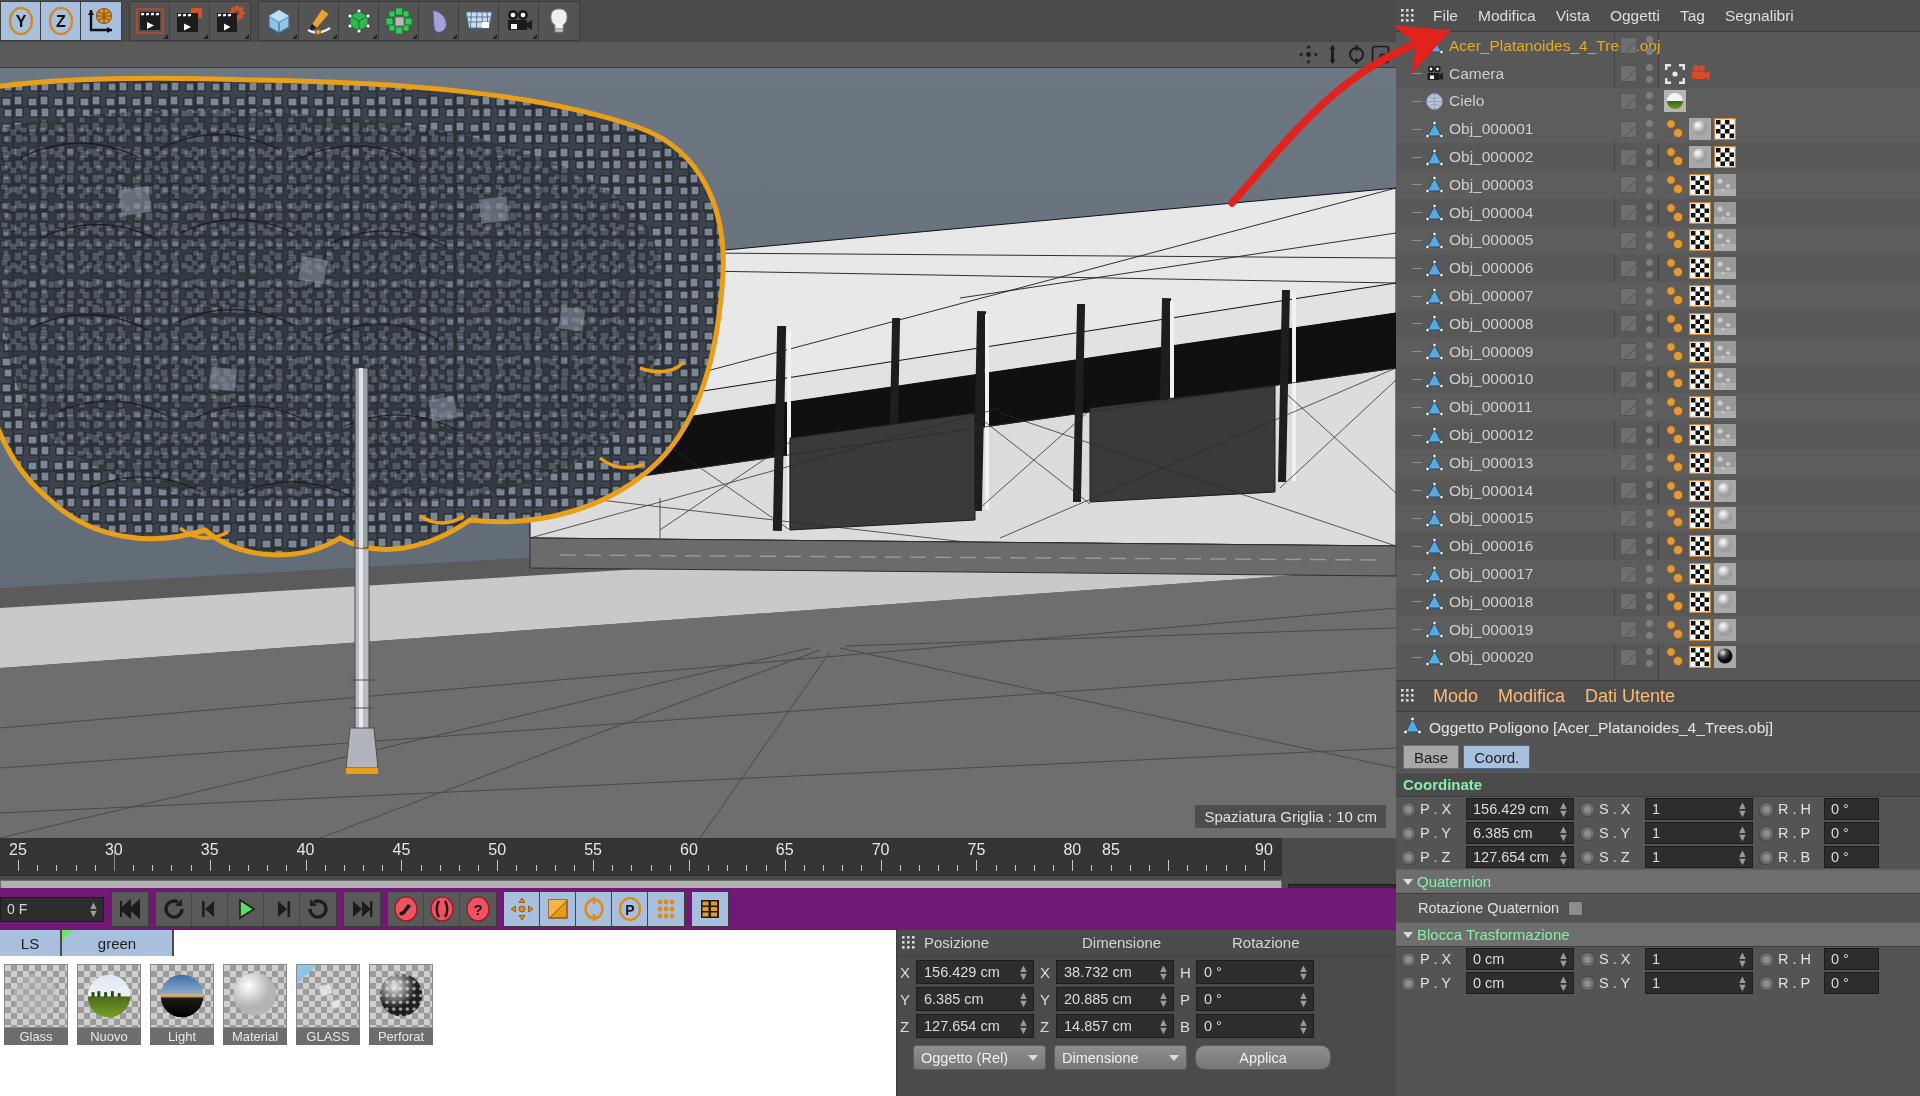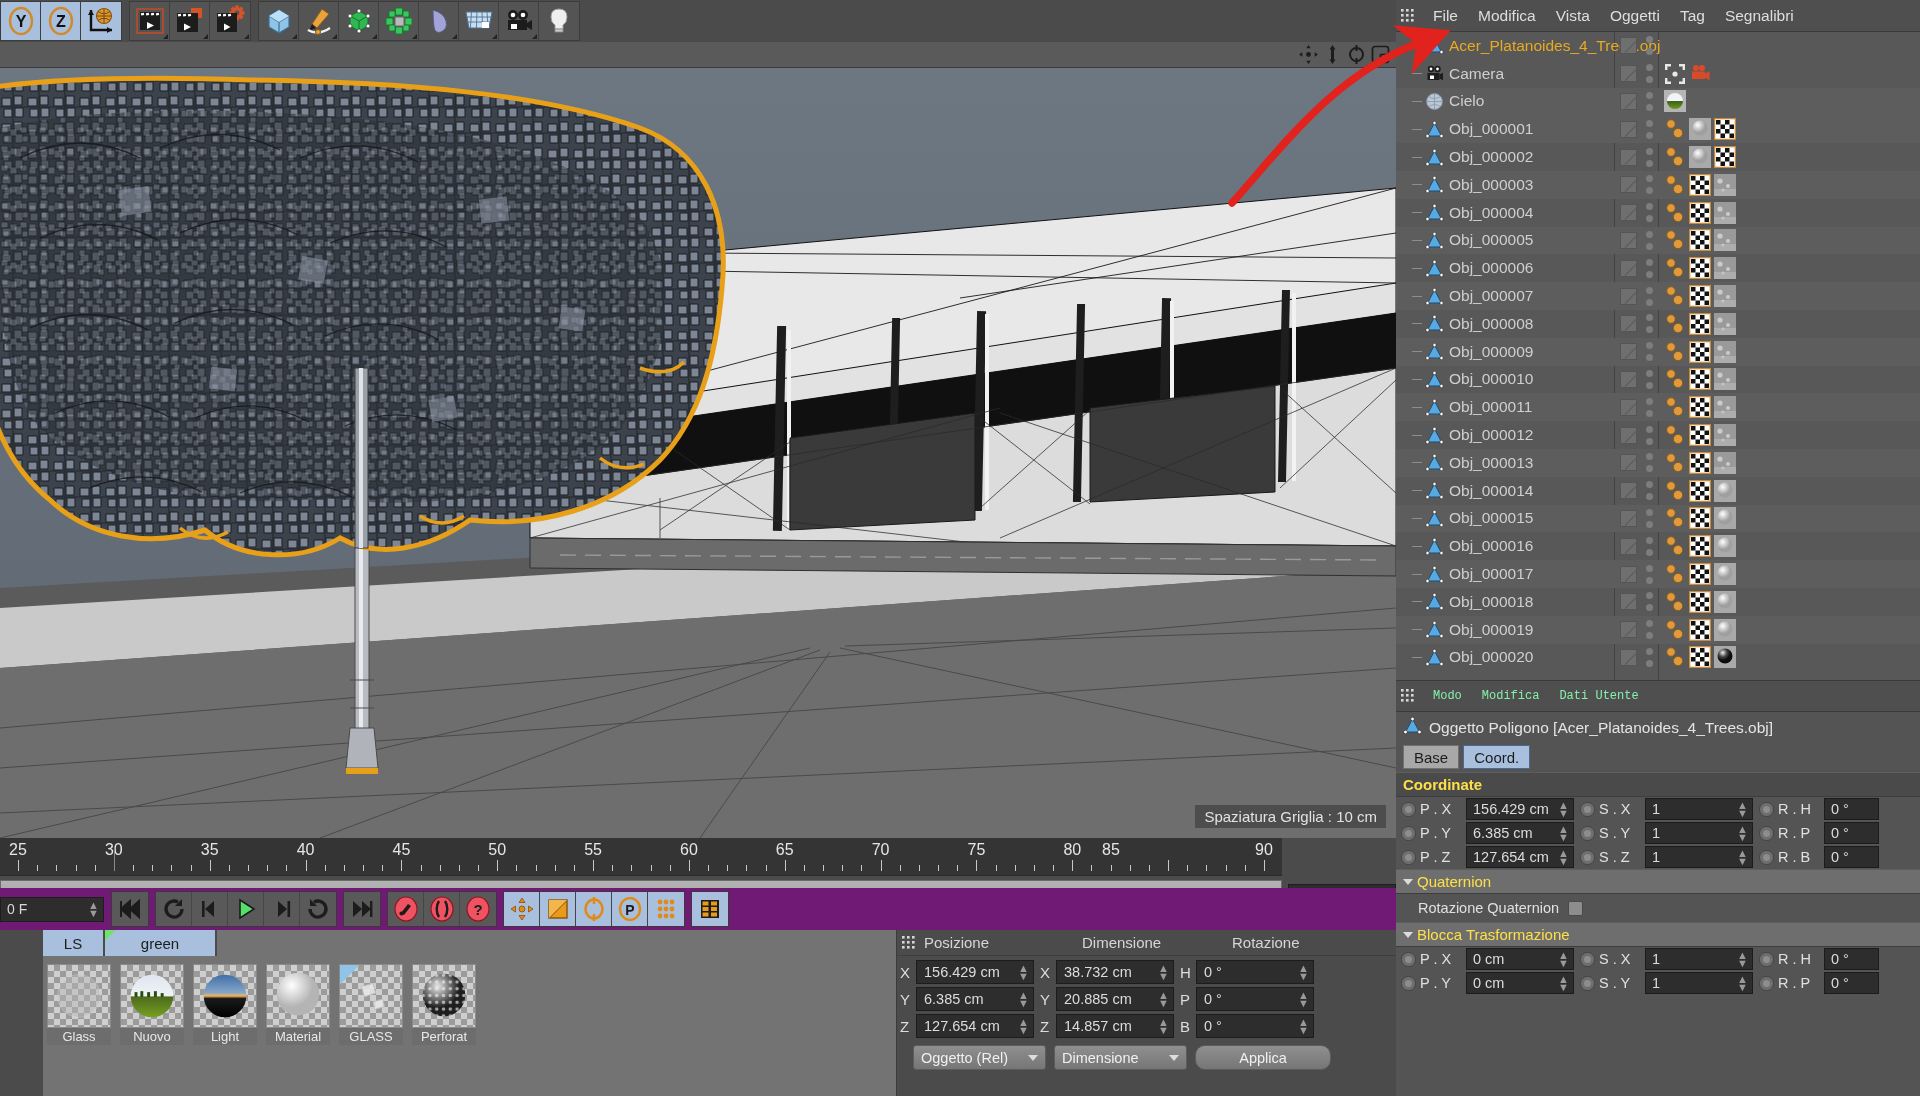--- a/index.html
+++ b/index.html
@@ -71,21 +71,21 @@
     background: #701a75; display: flex; align-items: center; }
   .tgroup { display: flex; height: 36px; background: #595959; border: 1px solid #3a3a3a;
     margin-right: 6px; align-items: center; }
   .tgroup.hl { background: #a8c0dd; }
   .tbtn { width: 36px; height: 34px; display: flex; align-items: center; justify-content: center;
     border-right: 1px solid #464646; }
   .tbtn:last-child { border-right: none; }
 
   
   .matmgr { position: absolute; left: 0; top: 930px; width: 896px; height: 166px;
-    background: #737373; margin-left: 43px; }
+    background: #ffffff; }
   .mat-tabs { display: flex; height: 26px; }
   .mat-tab { background: #a8c0dd; color: #1d1d1d; font-size: 15px; height: 26px;
     display: flex; align-items: center; justify-content: center;
     border-right: 2px solid #4b4b4b; position: relative; }
   .mat-tab .tri { position: absolute; left: 0; top: 0; width: 0; height: 0;
     border-left: 11px solid #6fe36f; border-bottom: 11px solid transparent; }
   .mat-list { display: flex; gap: 9px; padding: 8px 0 0 4px; }
   .mat-item { width: 64px; }
   .mat-thumb { width: 64px; height: 64px; border: 1px solid #8a8a8a; position: relative; overflow: hidden; }
   .mat-name { height: 17px; background: #6d6d6d; color: #e8e8e8; font-size: 13px;
@@ -140,28 +140,28 @@
   .layerbox:after { content:""; position:absolute; left:1px; top:7px; width:20px; height:1px;
     background:#5a5a5a; transform: rotate(-45deg); transform-origin: center; }
   .tags { position: absolute; left: 268px; display: flex; align-items: center; gap: 3px; }
   .tagicon { width: 22px; height: 22px; flex: none; }
 
   
   .attrmgr { position: absolute; left: 1396px; top: 680px; width: 524px; height: 416px;
     background: #545454; border-top: 1px solid #3b3b3b; }
   .am-menu { height: 31px; background: #4f4f4f; display: flex; align-items: center;
     border-bottom: 1px solid #3b3b3b; }
-  .am-menu .mi { color: #86efac; font-size: 12px; padding: 0 10px; font-family: Liberation Mono, monospace; }
+  .am-menu .mi { color: #fdba74; font-size: 18px; padding: 0 10px; }
   .am-title { height: 31px; display: flex; align-items: center; gap: 7px; padding-left: 7px;
     color: #e4e4e4; font-size: 15.5px; }
   .am-tabs { display: flex; gap: 4px; padding: 2px 0 3px 7px; }
   .am-tab { height: 24px; padding: 0 10px; font-size: 15px; color: #1c1c1c;
     background: #a8a8a8; border: 1px solid #6f6f6f; display: flex; align-items: center; }
   .am-tab.active { background: #a8c0dd; border-color: #4a6a92; }
-  .am-sec { height: 25px; background: #4a4a4a; color: #fde047; font-size: 15px;
+  .am-sec { height: 25px; background: #4a4a4a; color: #86efac; font-size: 15px;
     font-weight: bold; display: flex; align-items: center; padding-left: 7px;
     border-top: 1px solid #5e5e5e; border-bottom: 1px solid #3d3d3d; }
   .am-sec.grp { background: #6e6e6e; font-weight: normal; }
   .am-row { display: flex; align-items: center; height: 24px; padding-left: 5px; }
   .radio { width: 15px; height: 15px; border-radius: 50%; background: #8d8d8d;
     border: 1px solid #3e3e3e; box-shadow: inset 0 0 0 3px #6e6e6e; margin-right: 4px; flex: none; }
   .am-lbl { color: #e0e0e0; font-size: 14.5px; width: 46px; }
   .am-fld { background: #2d2d2d; border: 1px solid #1c1c1c; height: 22px; width: 108px;
     color: #dcdcdc; font-size: 14.5px; display: flex; align-items: center;
     justify-content: space-between; padding: 0 4px 0 6px; margin-right: 6px; }

